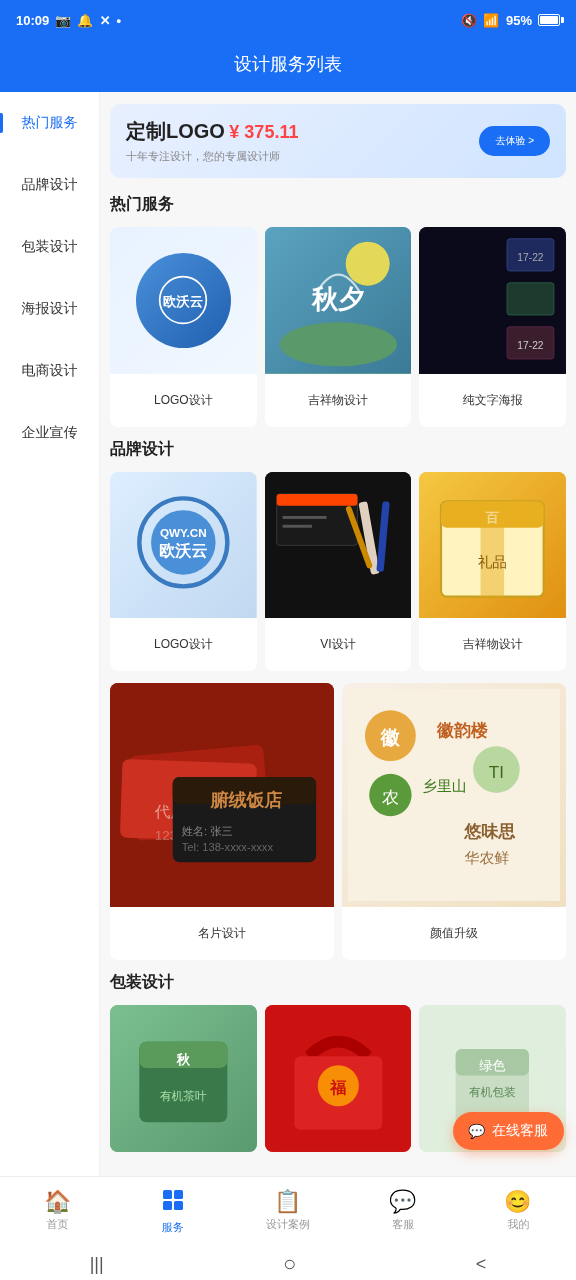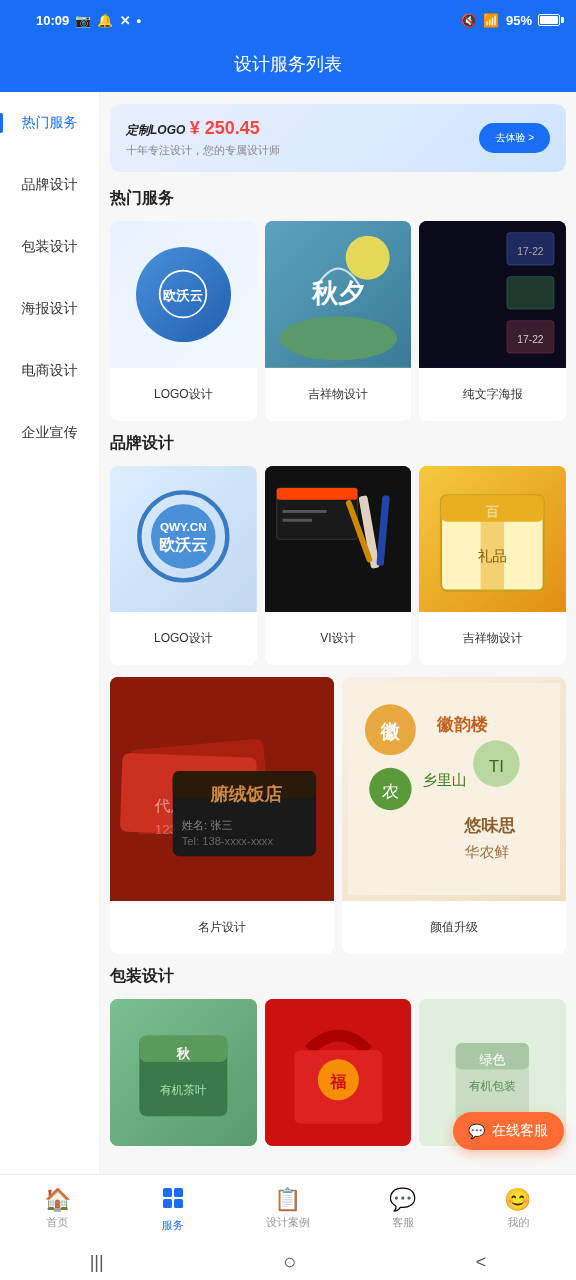--- a/index.html
+++ b/index.html
@@ -18,21 +18,21 @@
       background: #1a6ef5;
       color: white;
       display: flex;
       justify-content: space-between;
       align-items: center;
       padding: 8px 16px;
       height: 40px;
       font-size: 13px;
       font-weight: 600;
     }
-    .status-left { display: flex; align-items: center; gap: 6px; margin-left: 20px; }
+    .status-left { display: flex; align-items: center; gap: 6px; }
     .status-right { display: flex; align-items: center; gap: 6px; }
     .battery {
       display: inline-block;
       width: 22px;
       height: 12px;
       border: 1.5px solid white;
       border-radius: 2px;
       position: relative;
     }
     .battery::after {
@@ -117,24 +117,23 @@
       border-radius: 10px;
       padding: 14px 16px;
       display: flex;
       align-items: center;
       justify-content: space-between;
       margin-bottom: 16px;
       min-height: 68px;
     }
     .banner-left {}
     .banner-title {
-      font-size: 12px;
+      font-size: 20px;
       font-weight: 700;
       color: #222;
-      font-style: italic;
     }
     .banner-price {
       color: #ff4444;
       font-size: 18px;
       font-weight: 700;
     }
     .banner-subtitle {
       font-size: 11px;
       color: #888;
       margin-top: 4px;
@@ -406,21 +405,21 @@
       <span>企业宣传</span>
     </div>
   </div>
 
   <div class="content-area">
 
     <div class="banner">
       <div class="banner-left">
         <div>
           <span class="banner-title">定制LOGO</span>
-          <span class="banner-price">¥ 250.45</span>
+          <span class="banner-price">¥ 375.11</span>
         </div>
         <div class="banner-subtitle">十年专注设计，您的专属设计师</div>
       </div>
       <div class="banner-btn">
         <span>去体验 &gt;</span>
       </div>
     </div>
 
     <div class="section-title">热门服务</div>
 

